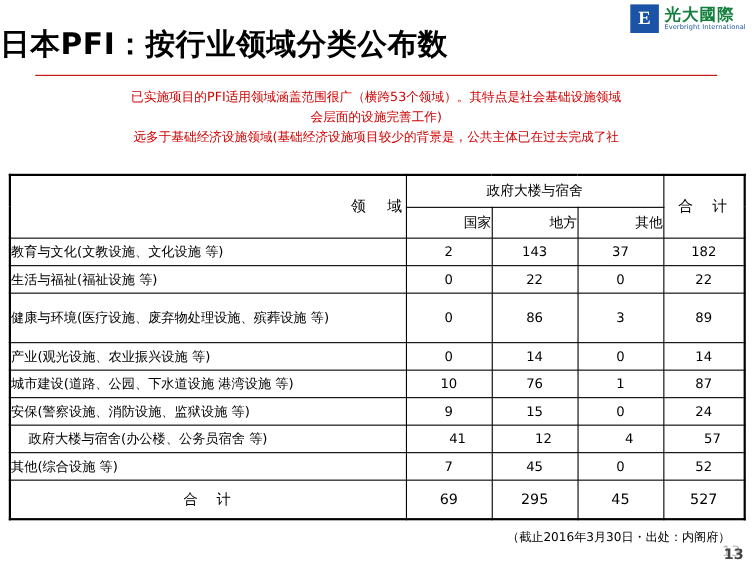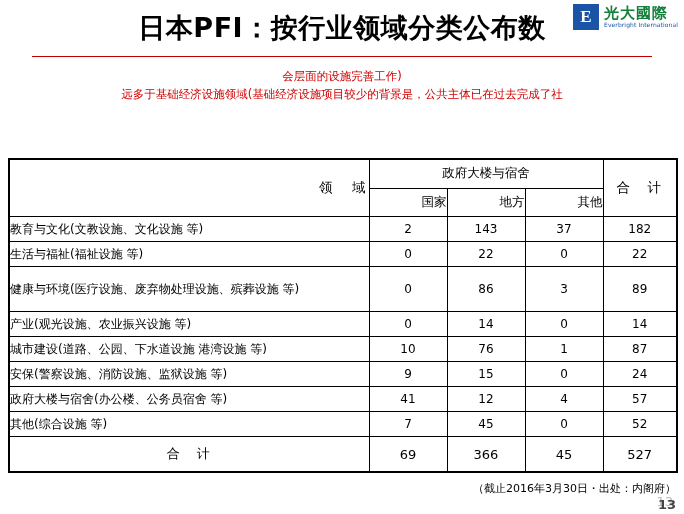--- a/index.html
+++ b/index.html
@@ -48,25 +48,25 @@
     font-weight: bold;
     letter-spacing: 1px;
   }
   .logo-en {
     font-size: 6px;
     color: #1b53a6;
     letter-spacing: 0.1px;
   }
   
   .title {
-    text-align: center;
+    text-align: left;
     font-size: 27px;
     font-weight: bold;
     color: #000000;
-    padding-top: 10px;
+    padding-top: 22px;
     letter-spacing: 0.5px;
     font-family: "DejaVu Sans", "Liberation Sans", sans-serif;
   }
   .title-rule {
     width: 620px;
     margin: 10px auto 0 auto;
     border-bottom: 1.5px solid #c00000;
   }
   
   .intro {
@@ -127,33 +127,33 @@
   td.num {
     text-align: center;
     font-size: 12px;
   }
   tr.r1 td { height: 24px; }
   tr.r2 td { height: 24px; }
   tr.r3 td { height: 44px; }
   tr.r4 td { height: 24px; }
   tr.r5 td { height: 24px; }
   tr.r6 td { height: 24px; }
-  tr.r7 td { height: 24px; }
+  tr.r7 td { height: 24px; padding-left: 16px; }
   tr.r8 td { height: 24px; }
   tr.sum td {
     height: 34px;
     text-align: center;
     font-size: 13px;
     letter-spacing: 2px;
   }
   tr.sum td.num { letter-spacing: 0; }
   
   .footer {
     position: absolute;
-    right: 8px;
+    right: 20px;
     bottom: 18px;
     font-size: 11px;
     color: #000;
     margin-top: 32px;
   }
   .pagenum {
     position: absolute;
     right: 8px;
     bottom: 2px;
     font-size: 13px;
@@ -178,20 +178,21 @@
     <div class="logo-text">
       <div class="logo-cn">光大國際</div>
       <div class="logo-en">Everbright International</div>
     </div>
   </div>
 
   <div class="title">日本PFI：按行业领域分类公布数</div>
   <div class="title-rule"></div>
 
   <div class="intro">
+    <div>已实施项目的PFI适用领域涵盖范围很广（横跨53个领域）。其特点是社会基础设施领域</div>
     <div>会层面的设施完善工作)</div>
     <div>远多于基础经济设施领域(基础经济设施项目较少的背景是，公共主体已在过去完成了社</div>
   </div>
 
   <div class="tbl-wrap">
     <table class="pfi outer">
       <colgroup>
         <col style="width:360px">
         <col style="width:78px">
         <col style="width:78px">
@@ -263,21 +264,21 @@
           <td class="cat">其他(综合设施 等)</td>
           <td class="num">7</td>
           <td class="num">45</td>
           <td class="num">0</td>
           <td class="num">52</td>
         </tr>
 
         <tr class="sum">
           <td>合　计</td>
           <td class="num">69</td>
-          <td class="num">366</td>
+          <td class="num">295</td>
           <td class="num">45</td>
           <td class="num">527</td>
         </tr>
       </tbody>
     </table>
   </div>
 
   <div class="footer">（截止2016年3月30日・出处：内阁府）</div>
   <div class="pagenum-shadow">13</div>
   <div class="pagenum">13</div>

